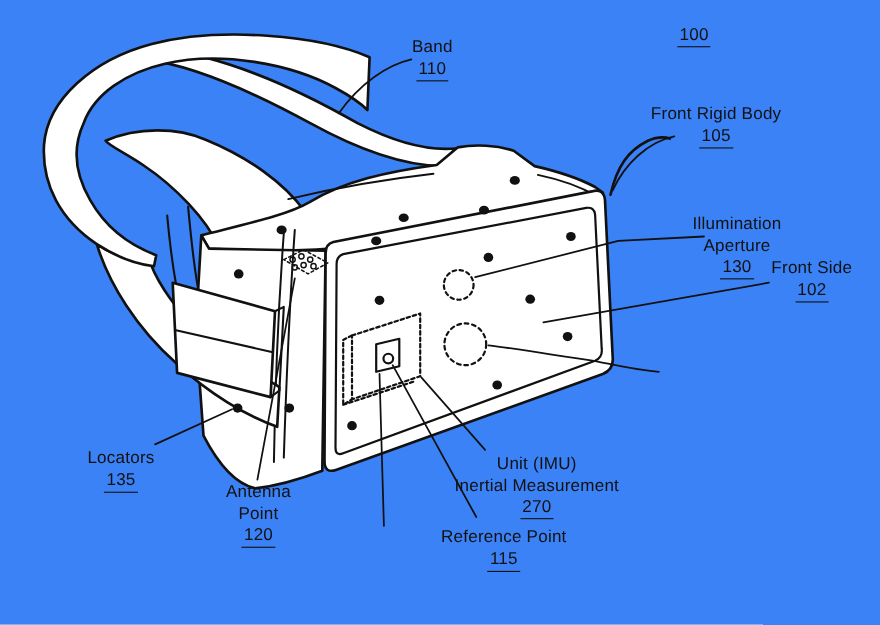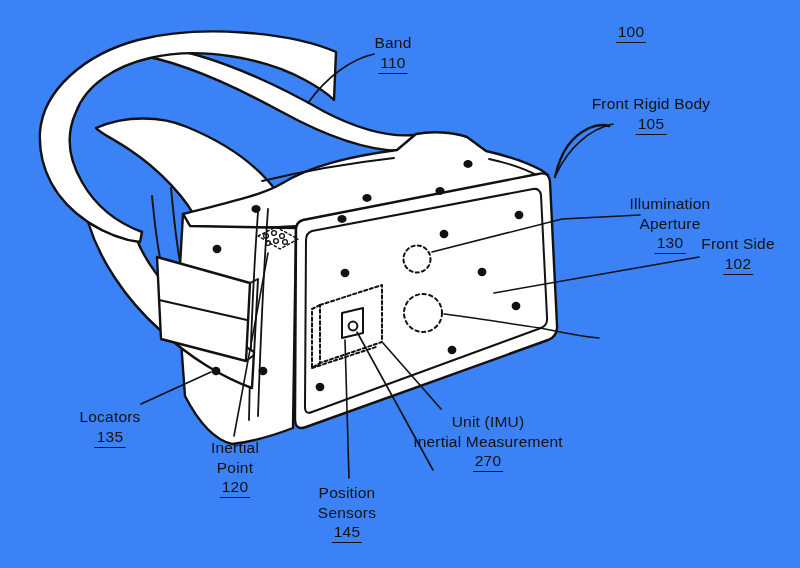--- a/index.html
+++ b/index.html
@@ -134,31 +134,30 @@
     <div><span class="ref">102</span></div>
   </div>
 
 
   <div class="lbl" style="left:110px;top:407px">
     <div>Locators</div>
     <div><span class="ref">135</span></div>
   </div>
 
   <div class="lbl" style="left:235px;top:438px">
-    <div>Inertial</div>
+    <div>Antenna</div>
     <div>Point</div>
     <div><span class="ref">120</span></div>
   </div>
 
   <div class="lbl" style="left:488px;top:412px">
     <div>Unit (IMU)</div>
     <div>Inertial Measurement</div>
     <div><span class="ref">270</span></div>
   </div>
 
+  <div class="lbl" style="left:458px;top:479px">
+    <div>Reference Point</div>
+    <div><span class="ref">115</span></div>
+  </div>
 
-  <div class="lbl" style="left:347px;top:483px">
-    <div>Position</div>
-    <div>Sensors</div>
-    <div><span class="ref">145</span></div>
-  </div>
 
 </div>
 
 </body></html>

